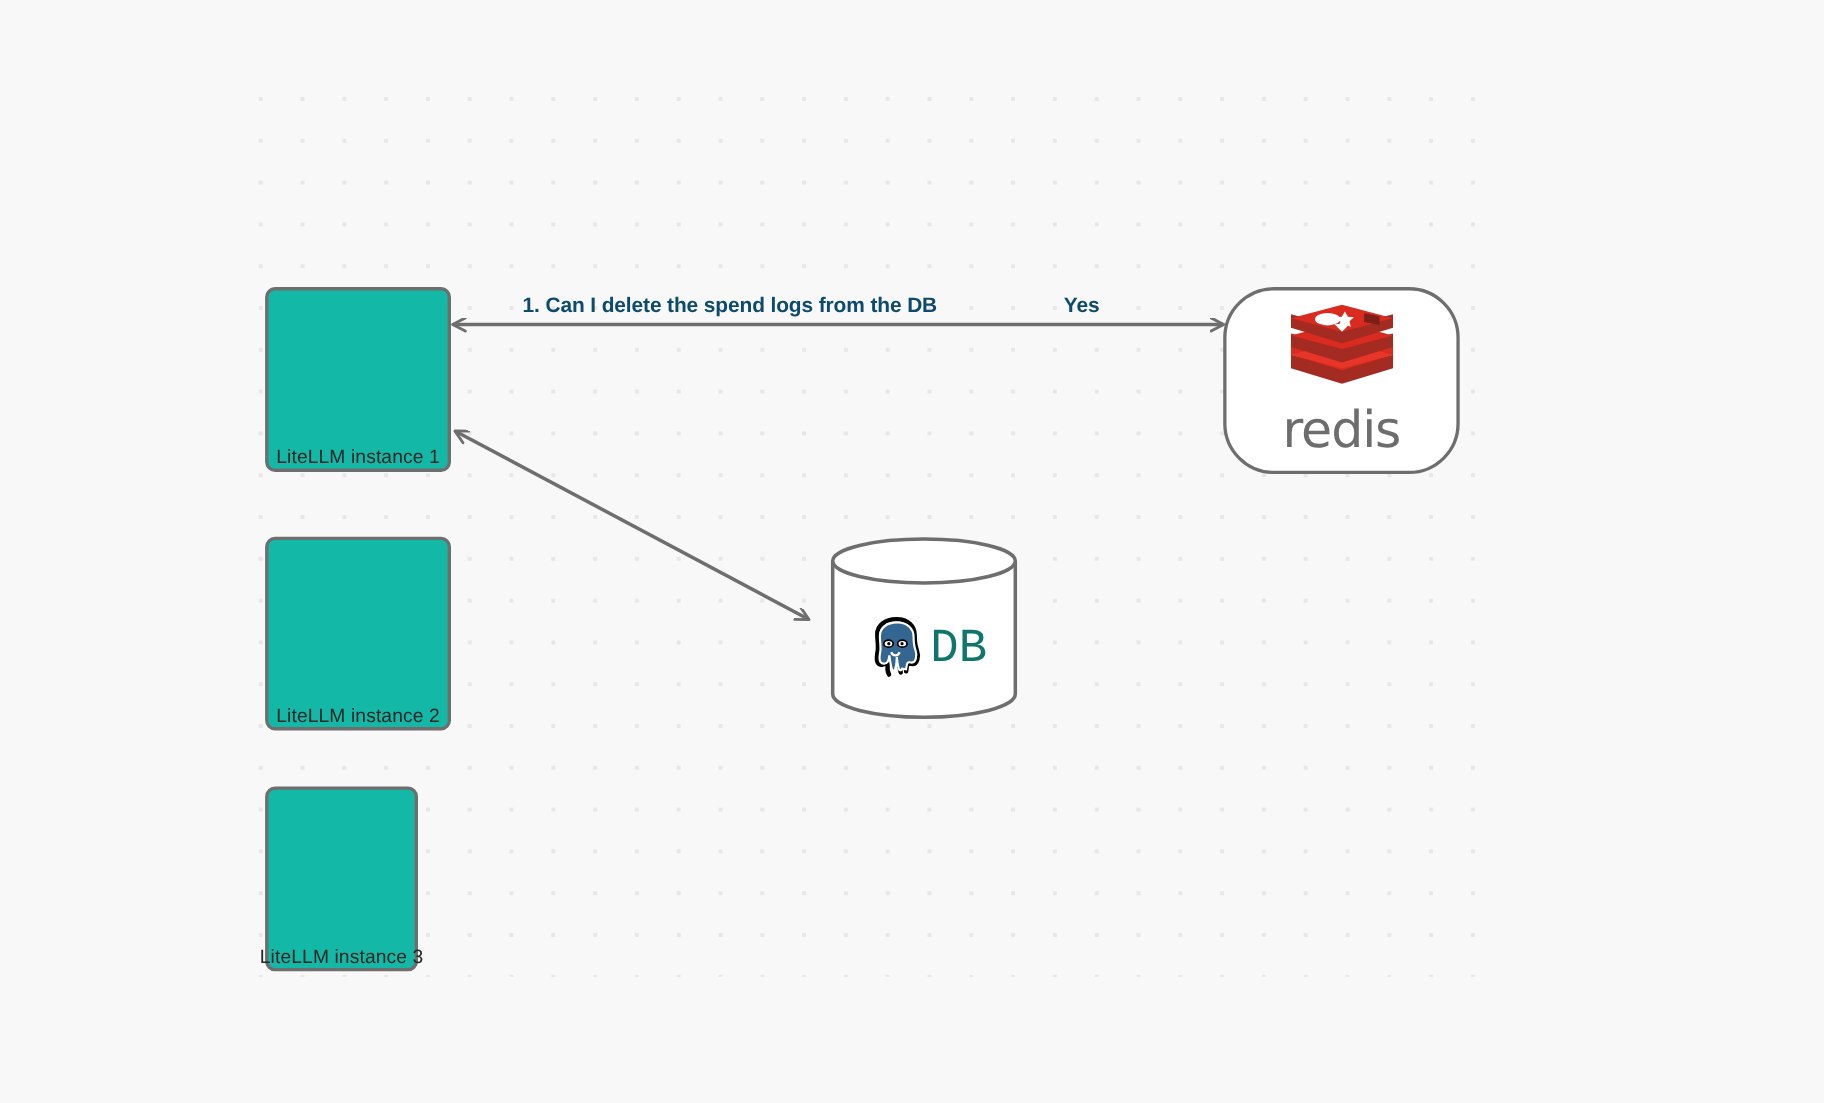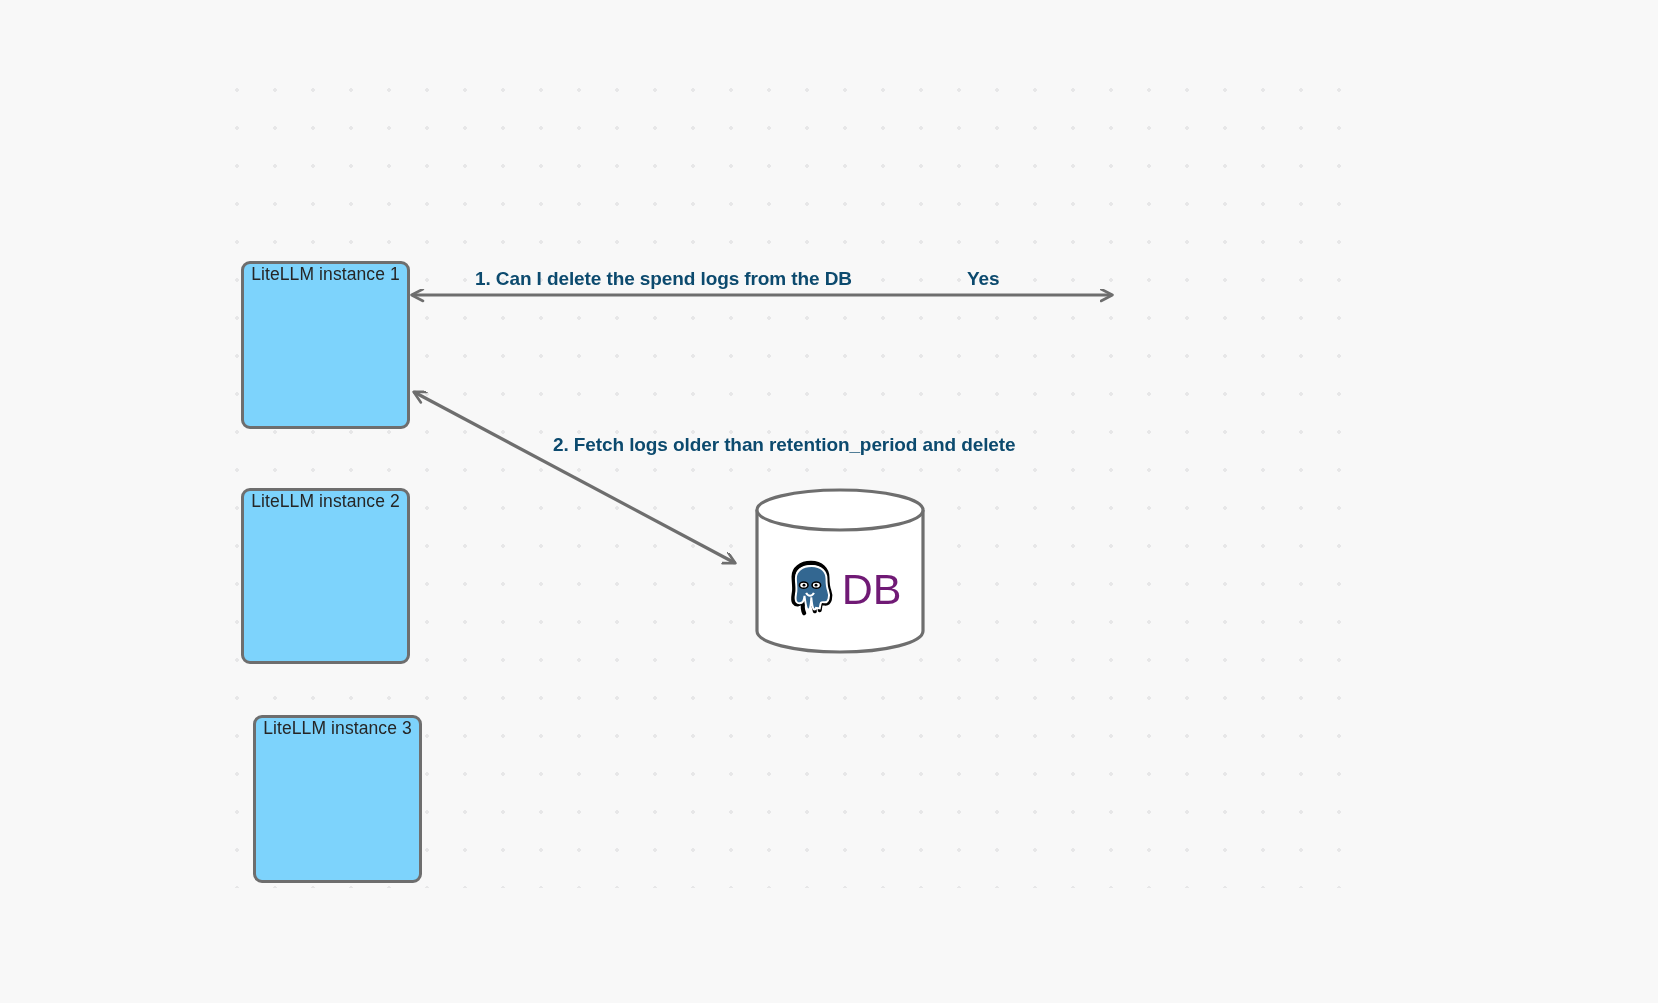--- a/index.html
+++ b/index.html
@@ -27,26 +27,26 @@
     top: 58px;
     width: 1145px;
     height: 830px;
     background-image: radial-gradient(#e7e7e8 1.9px, transparent 2.1px);
     background-size: 38px 38px;
     background-position: 13px 13px;
     pointer-events: none;
   }
   .node-box {
     position: absolute;
-    background: #7dd3fc;
+    background: #14b8a6;
     border: 3.5px solid #6e6e6e;
     border-radius: 9px;
     box-sizing: border-box;
     display: flex;
-    align-items: flex-start;
+    align-items: flex-end;
     justify-content: center;
   }
   .node-label {
     font-size: 17.5px;
     color: #262626;
     font-family: "Liberation Sans", sans-serif;
     letter-spacing: 0.1px;
     white-space: nowrap;
   }
   .edge-label {
@@ -81,22 +81,22 @@
     position: absolute;
   }
   .db-inner {
     position: absolute;
     display: flex;
     align-items: center;
     justify-content: center;
   }
   .db-text {
     font-size: 43px;
-    color: #701a75;
-    font-family: Liberation Sans, sans-serif;
+    color: #0f766e;
+    font-family: Liberation Mono, monospace;
     letter-spacing: 0px;
   }
   svg { overflow: visible; }
 </style>
 </head>
 <body>
 
 <div id="canvas">
 
   <div id="dotgrid"></div>
@@ -117,24 +117,46 @@
   </svg>
 
   <div class="node-box" style="left:241px;top:261px;width:169px;height:168px;">
     <span class="node-label">LiteLLM instance 1</span>
   </div>
 
   <div class="node-box" style="left:241px;top:488px;width:169px;height:176px;">
     <span class="node-label">LiteLLM instance 2</span>
   </div>
 
-  <div class="node-box" style="left:241px;top:715px;width:169px;height:168px;margin-left:12px;">
+  <div class="node-box" style="left:241px;top:715px;width:139px;height:168px;">
     <span class="node-label">LiteLLM instance 3</span>
   </div>
 
+  <div class="redis-card" style="left:1112px;top:261px;width:215px;height:170px;">
+    <div style="width:110px;height:84px;margin-top:2px;">
+      <svg viewBox="0 0 120 96" width="110" height="84">
+
+        <path d="M60 66 L113 52 L113 66 L60 82 L7 66 L7 52 Z" fill="#a32b22"></path>
+        <path d="M60 52 L113 38 L113 52 L60 68 L7 52 L7 38 Z" fill="#d92b20"></path>
+        <path d="M7 52 L60 66 L113 52 L60 38 Z" fill="#e8352a"></path>
+
+        <path d="M60 44 L113 30 L113 44 L60 60 L7 44 L7 30 Z" fill="#a32b22"></path>
+        <path d="M7 32 L60 46 L113 32 L60 18 Z" fill="#d92b20"></path>
+
+        <path d="M60 24 L113 10 L113 24 L60 40 L7 24 L7 10 Z" fill="#a32b22"></path>
+        <path d="M7 14 L60 28 L113 14 L60 0 Z" fill="#d92b20"></path>
+
+        <ellipse cx="45" cy="15" rx="13" ry="6.5" fill="#ffffff"></ellipse>
+        <path d="M63 7 l3.2 5.4 l6.2 0.6 l-4.6 4.1 l1.4 6.0 l-6.2 -3.2 l-6.2 3.2 l1.4 -6.0 l-4.6 -4.1 l6.2 -0.6 Z" fill="#ffffff"></path>
+        <path d="M52 20 l16 0 l-8 8 Z" fill="#ffffff"></path>
+        <path d="M83 9 l16 3 l0 9 l-16 -3 Z" fill="#7b1f18"></path>
+      </svg>
+    </div>
+    <div class="redis-wordmark">redis</div>
+  </div>
 
   <div class="db-cyl" style="left:754px;top:489px;width:172px;height:163px;">
     <svg width="172" height="163" viewBox="0 0 172 163">
       <path d="M3 21 L3 142 A83 21 0 0 0 169 142 L169 21" fill="#ffffff" stroke="#6e6e6e" stroke-width="3.2"></path>
       <ellipse cx="86" cy="21" rx="83" ry="20" fill="#ffffff" stroke="#6e6e6e" stroke-width="3.2"></ellipse>
     </svg>
   </div>
 
   <div class="db-inner" style="left:758px;top:550px;width:165px;height:78px;">
     <span style="display:inline-block;width:62px;height:62px;">
@@ -162,15 +184,14 @@
         <path d="M27 36 c2 4 6 4 8 0" fill="none" stroke="#ffffff" stroke-width="2.2"></path>
       </svg>
     </span>
     <span class="db-text">DB</span>
   </div>
 
   <div class="edge-label" style="left:475px;top:268px;">1.  Can I delete the spend logs from the DB</div>
 
   <div class="edge-label" style="left:967px;top:268px;text-align:center;">Yes</div>
 
-  <div class="edge-label" style="left:553px;top:434px;">2.  Fetch logs older than retention_period and delete</div>
 
 </div>
 
 </body></html>

